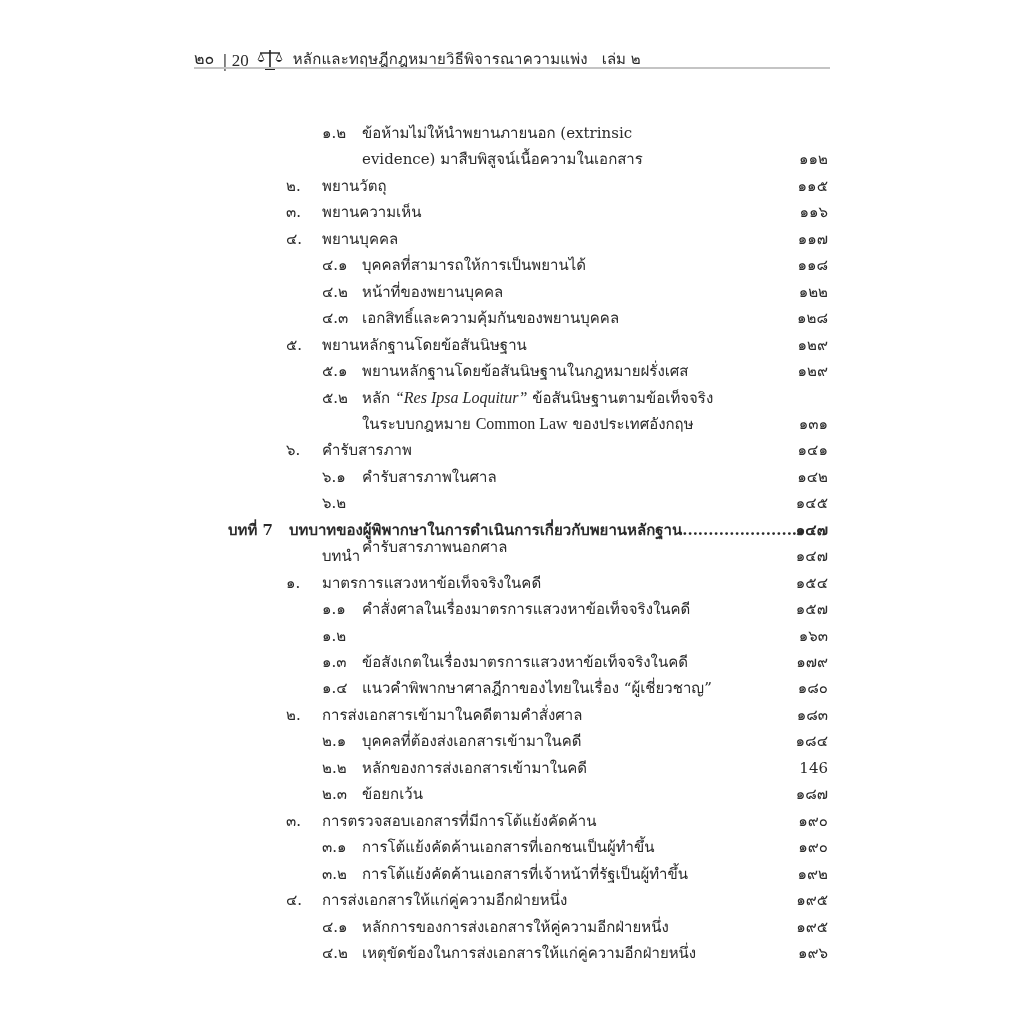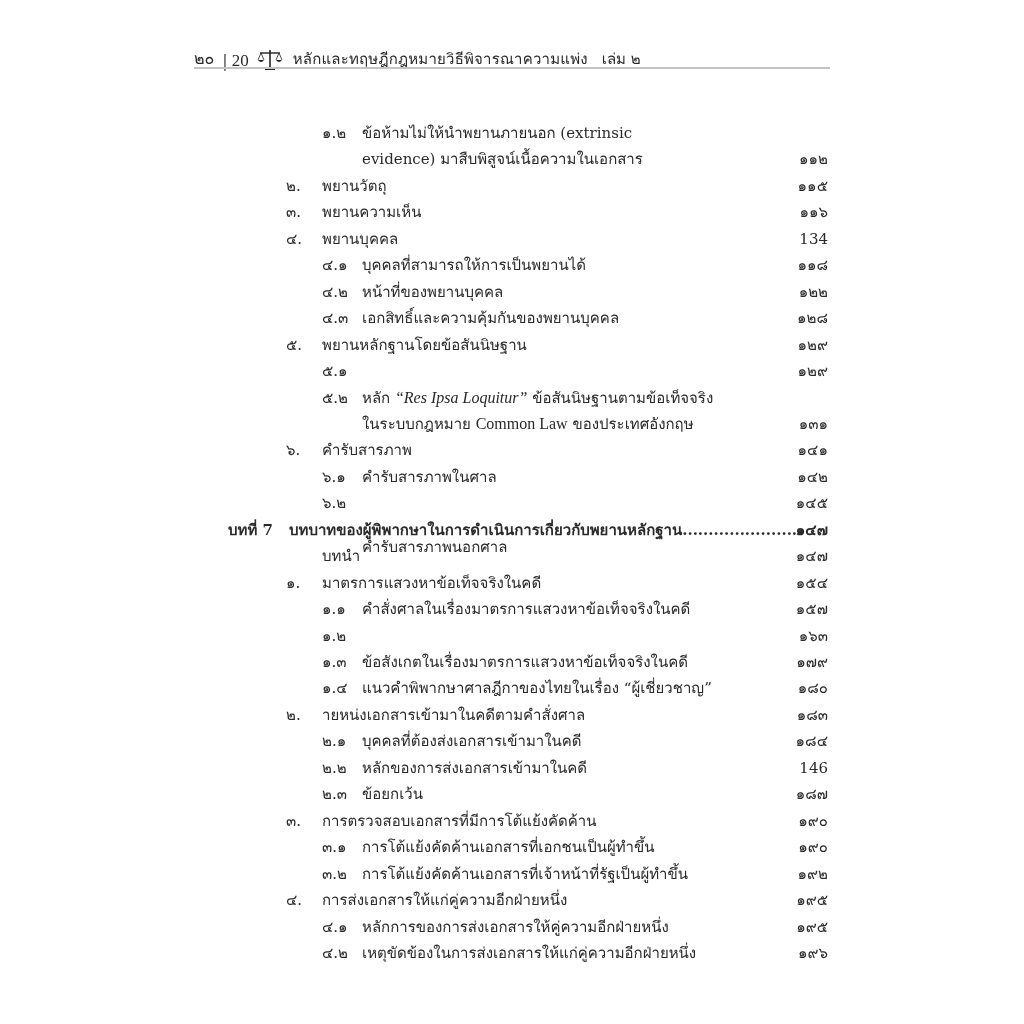--- a/index.html
+++ b/index.html
@@ -63,21 +63,21 @@
       <span class="page">๑๑๕</span>
     </div>
     <div class="row" style="top: 199.35px; left: 0px; width: 828px;">
       <span class="num" style="left: 286px;">๓.</span>
       <span class="text" style="left: 322px;">พยานความเห็น</span>
       <span class="page">๑๑๖</span>
     </div>
     <div class="row" style="top: 225.8px; left: 0px; width: 828px;">
       <span class="num" style="left: 286px;">๔.</span>
       <span class="text" style="left: 322px;">พยานบุคคล</span>
-      <span class="page">134</span>
+      <span class="page">๑๑๗</span>
     </div>
     <div class="row" style="top: 252.25px; left: 0px; width: 828px;">
       <span class="num" style="left: 322px;">๔.๑</span>
       <span class="text" style="left: 362px;">บุคคลที่สามารถให้การเป็นพยานได้</span>
       <span class="page">๑๑๘</span>
     </div>
     <div class="row" style="top: 278.7px; left: 0px; width: 828px;">
       <span class="num" style="left: 322px;">๔.๒</span>
       <span class="text" style="left: 362px;">หน้าที่ของพยานบุคคล</span>
       <span class="page">๑๒๒</span>
@@ -87,20 +87,21 @@
       <span class="text" style="left: 362px;">เอกสิทธิ์และความคุ้มกันของพยานบุคคล</span>
       <span class="page">๑๒๘</span>
     </div>
     <div class="row" style="top: 331.6px; left: 0px; width: 828px;">
       <span class="num" style="left: 286px;">๕.</span>
       <span class="text" style="left: 322px;">พยานหลักฐานโดยข้อสันนิษฐาน</span>
       <span class="page">๑๒๙</span>
     </div>
     <div class="row" style="top: 358.05px; left: 0px; width: 828px;">
       <span class="num" style="left: 322px;">๕.๑</span>
+      <span class="text" style="left: 362px;">พยานหลักฐานโดยข้อสันนิษฐานในกฎหมายฝรั่งเศส</span>
       <span class="page">๑๒๙</span>
     </div>
     <div class="row" style="top: 384.5px; left: 0px; width: 828px;">
       <span class="num" style="left: 322px;">๕.๒</span>
       <span class="text" style="left: 362px;"><span>หลัก </span><em class="latin">“Res Ipsa Loquitur”</em><span> ข้อสันนิษฐานตามข้อเท็จจริง</span></span>
     </div>
     <div class="row" style="top: 410.95px; left: 0px; width: 828px;">
       <span class="text" style="left: 362px;"><span>ในระบบกฎหมาย </span><span class="latin">Common Law</span><span> ของประเทศอังกฤษ</span></span>
       <span class="page">๑๓๑</span>
     </div>
@@ -147,21 +148,21 @@
       <span class="text" style="left: 362px;">ข้อสังเกตในเรื่องมาตรการแสวงหาข้อเท็จจริงในคดี</span>
       <span class="page">๑๗๙</span>
     </div>
     <div class="row" style="top: 675.45px; left: 0px; width: 828px;">
       <span class="num" style="left: 322px;">๑.๔</span>
       <span class="text" style="left: 362px;">แนวคำพิพากษาศาลฎีกาของไทยในเรื่อง “ผู้เชี่ยวชาญ”</span>
       <span class="page">๑๘๐</span>
     </div>
     <div class="row" style="top: 701.9px; left: 0px; width: 828px;">
       <span class="num" style="left: 286px;">๒.</span>
-      <span class="text" style="left: 322px;">ายหน่งเอกสารเข้ามาในคดีตามคำสั่งศาล</span>
+      <span class="text" style="left: 322px;">การส่งเอกสารเข้ามาในคดีตามคำสั่งศาล</span>
       <span class="page">๑๘๓</span>
     </div>
     <div class="row" style="top: 728.35px; left: 0px; width: 828px;">
       <span class="num" style="left: 322px;">๒.๑</span>
       <span class="text" style="left: 362px;">บุคคลที่ต้องส่งเอกสารเข้ามาในคดี</span>
       <span class="page">๑๘๔</span>
     </div>
     <div class="row" style="top: 754.8px; left: 0px; width: 828px;">
       <span class="num" style="left: 322px;">๒.๒</span>
       <span class="text" style="left: 362px;">หลักของการส่งเอกสารเข้ามาในคดี</span>

